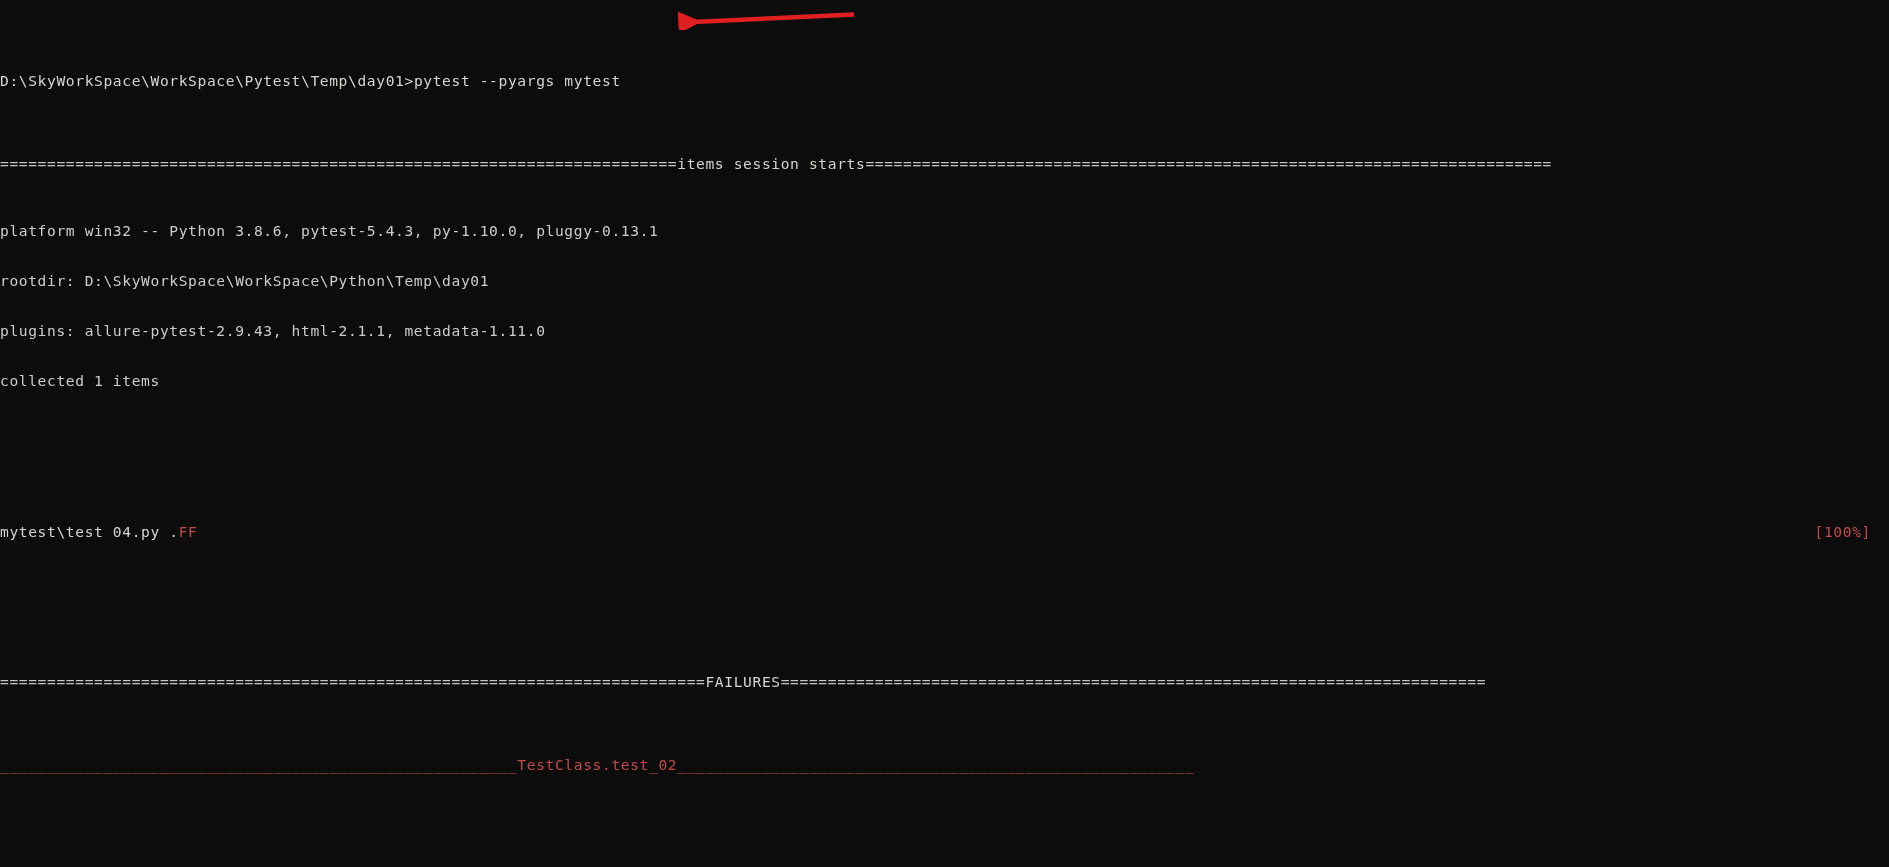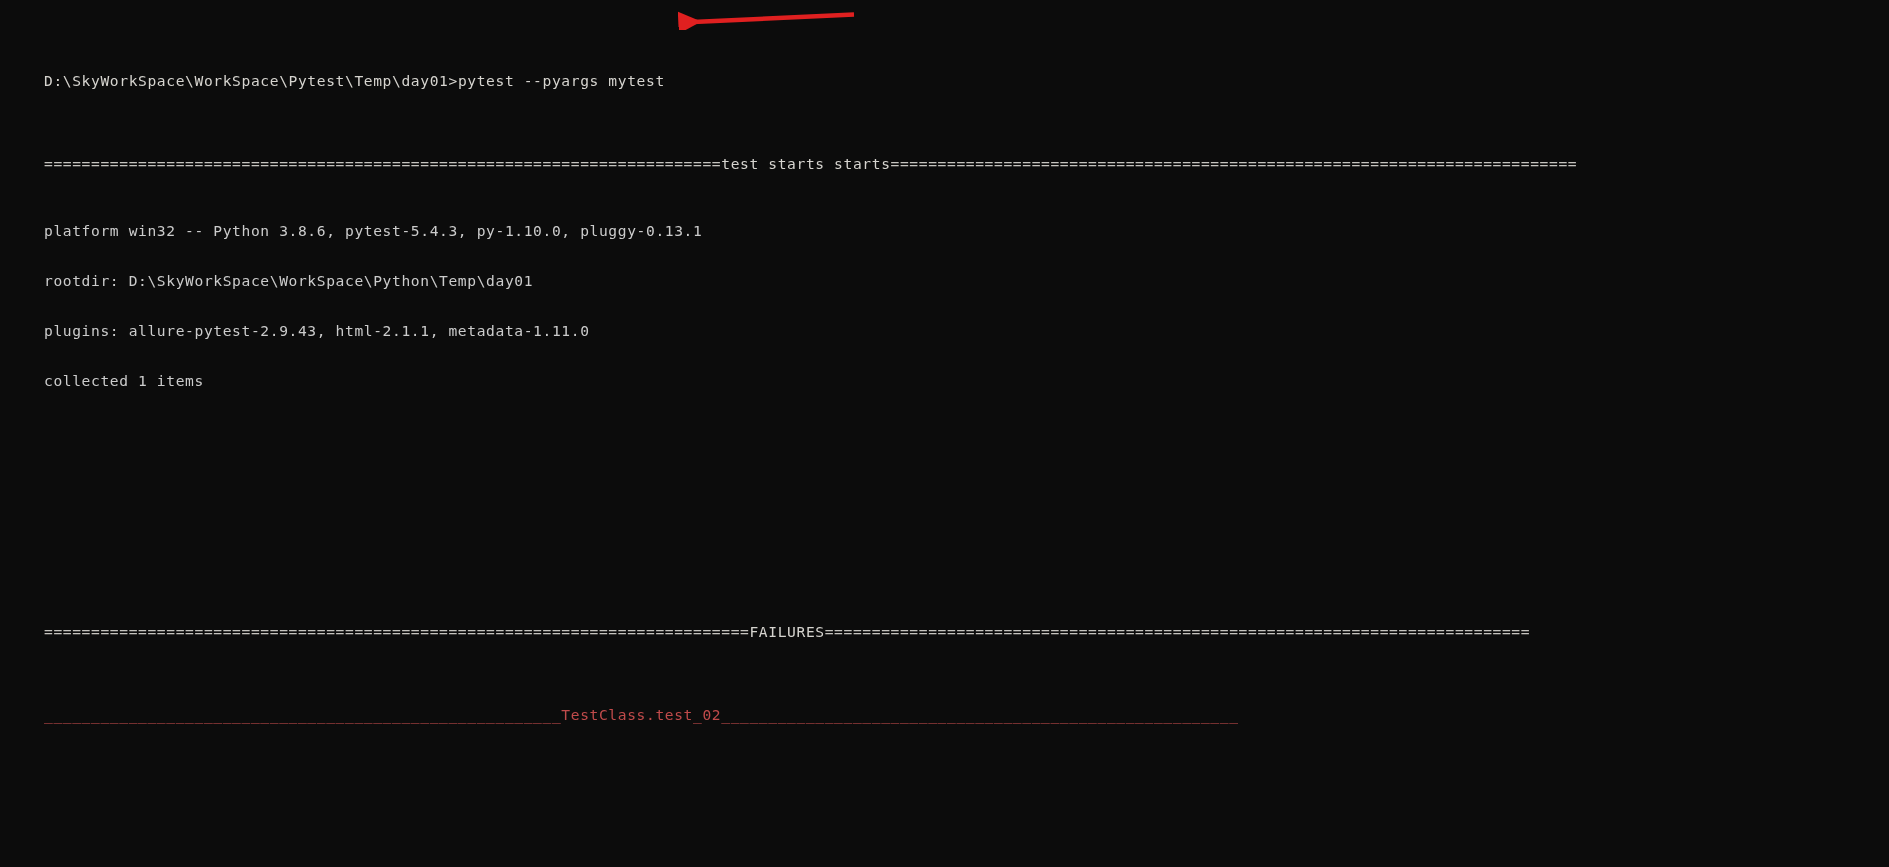--- a/index.html
+++ b/index.html
@@ -30,21 +30,20 @@
     font-size: 14.6px;
     line-height: 16.7px;
     letter-spacing: 0.62px;
     white-space: pre;
     color: #cccccc;
   }
   .line {
     height: 16.7px;
     white-space: pre;
     overflow: hidden;
-    padding-left: 44px;
   }
   .white  { color: #d6d4cf; }
   .red    { color: #c14b4b; }
   .sep    { color: #c6c4bf; }
   .blank  { height: 16.7px; }
 
   
   #arrow-annotation {
     position: absolute;
     left: 668px;
@@ -58,30 +57,31 @@
 <body>
 
 <div id="terminal">
 
   <div class="console">
 
     
     <div class="line"><span class="white">D:\SkyWorkSpace\WorkSpace\Pytest\Temp\day01&gt;</span><span class="white">pytest --pyargs mytest</span></div>
 
     
-    <div class="line"><span class="sep">========================================================================</span><span class="white">test starts starts</span><span class="sep">=========================================================================</span></div>
+    <div class="line"><span class="sep">========================================================================</span><span class="white">items session starts</span><span class="sep">=========================================================================</span></div>
 
     <div class="line">platform win32 -- Python 3.8.6, pytest-5.4.3, py-1.10.0, pluggy-0.13.1</div>
     <div class="line">rootdir: D:\SkyWorkSpace\WorkSpace\Python\Temp\day01</div>
     <div class="line">plugins: allure-pytest-2.9.43, html-2.1.1, metadata-1.11.0</div>
     <div class="line">collected 1 items</div>
 
     <div class="line blank"></div>
 
     
+    <div class="line" style="position: relative;"><span class="white">mytest\test_04.py </span><span class="white">.</span><span class="red">FF</span><span class="red" id="pct-spacer" style="position: absolute; right: 18px;">[100%]</span></div>
 
     <div class="line blank"></div>
 
     
     <div class="line"><span class="sep">===========================================================================</span><span class="white">FAILURES</span><span class="sep">===========================================================================</span></div>
 
     
     <div class="line"><span class="red">_______________________________________________________</span><span class="red">TestClass.test_02</span><span class="red">_______________________________________________________</span></div>
 
     <div class="line blank"></div>

